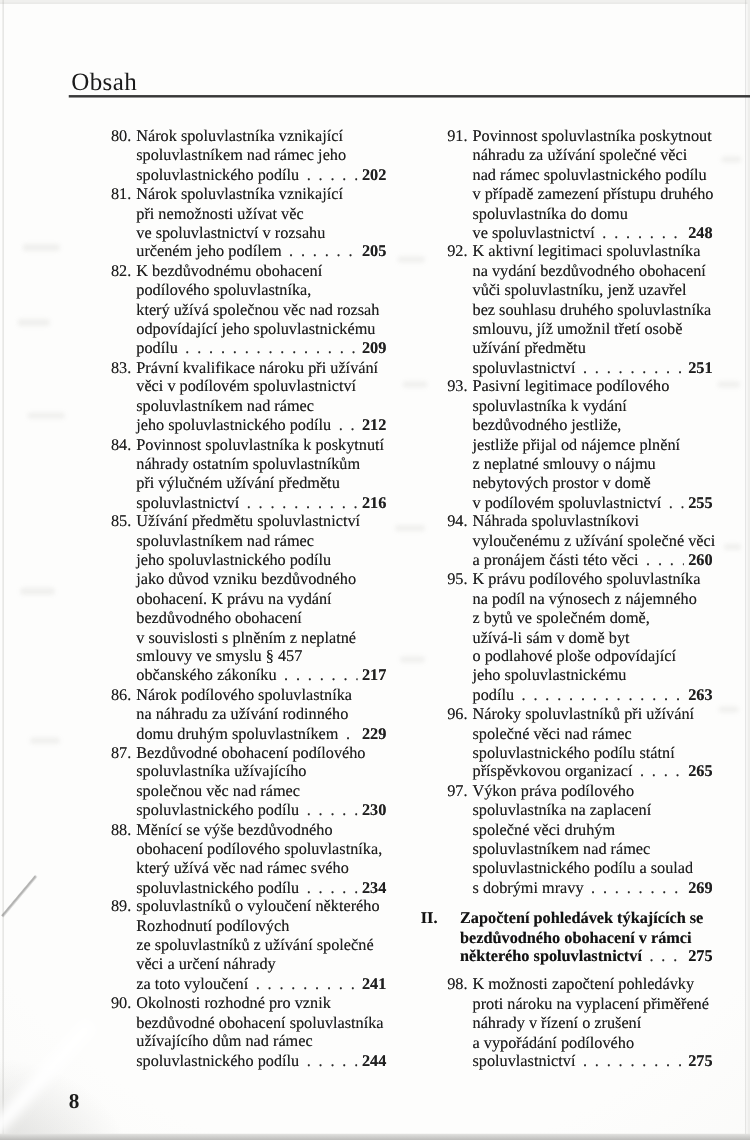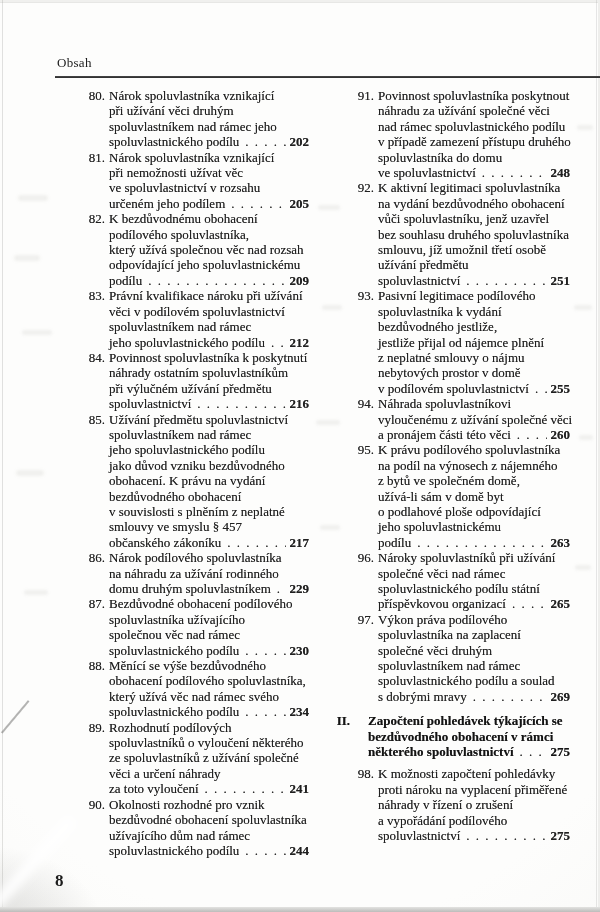--- a/index.html
+++ b/index.html
@@ -16,29 +16,29 @@
   
   .edge-top    { position:absolute; top:0; left:0; right:0; height:3px; background:#f0f0ee; border-bottom:1px solid #e7e7e5; }
   .edge-left   { position:absolute; top:0; bottom:0; left:2px; width:1px; background:rgba(150,150,148,0.28); }
   .edge-right  { position:absolute; top:0; bottom:0; right:3px; width:1px; background:rgba(160,160,158,0.25); }
   .edge-right2 { position:absolute; top:0; bottom:0; right:0; width:2px; background:#eeeeec; }
   .edge-bottom { position:absolute; bottom:0; left:0; right:0; height:5px; background:linear-gradient(to bottom,#e3e3e1,#bcbcba); }
 
   
   .hdr-title {
     position:absolute; left:57px; top:55px;
-    font-size:13px; letter-spacing:0.3px; color:#1b1b1b;
+    font-size:20px; letter-spacing:0.3px; color:#1b1b1b;
   }
   .hdr-rule {
     position:absolute; left:55px; right:0; top:76px; height:2px;
     background:linear-gradient(to bottom,#4a4a4a,#2c2c2c);
   }
 
   
-  .col { position:absolute; top:88px; font-size:13px; line-height:15.4px; color:#202020;
+  .col { position:absolute; top:101px; font-size:13px; line-height:15.4px; color:#202020;
          text-shadow:0 0 0.3px rgba(20,20,20,0.55); }
   .col-left  { left:83px;  width:226px; }
   .col-right { left:352px; width:218px; }
 
   .item { display:flex; }
   .num  { width:22px; min-width:22px; text-align:right; margin-right:4px; }
   .body { flex:1; min-width:0; }
   .line { white-space:nowrap; }
   .line.last { display:flex; align-items:flex-end; }
   .txt { white-space:nowrap; }
@@ -82,21 +82,20 @@
   <div class="edge-right2"></div>
 
   <div class="hdr-title">Obsah</div>
   <div class="hdr-rule"></div>
 
   <div class="col col-left">
       <div class="item">
         <span class="num">80.</span>
         <div class="body">
           <div class="line">Nárok spoluvlastníka vznikající</div>
-          <div class="line">při užívání věci druhým</div>
           <div class="line">spoluvlastníkem nad rámec jeho</div>
           <div class="line last">
             <span class="txt">spoluvlastnického podílu</span>
             <span class="leader"></span>
             <span class="pg">202</span>
           </div>
         </div>
       </div>
       <div class="item">
         <span class="num">81.</span>
@@ -203,22 +202,22 @@
           <div class="line last">
             <span class="txt">spoluvlastnického podílu</span>
             <span class="leader"></span>
             <span class="pg">234</span>
           </div>
         </div>
       </div>
       <div class="item">
         <span class="num">89.</span>
         <div class="body">
+          <div class="line">spoluvlastníků o vyloučení některého</div>
           <div class="line">Rozhodnutí podílových</div>
-          <div class="line">spoluvlastníků o vyloučení některého</div>
           <div class="line">ze spoluvlastníků z užívání společné</div>
           <div class="line">věci a určení náhrady</div>
           <div class="line last">
             <span class="txt">za toto vyloučení</span>
             <span class="leader"></span>
             <span class="pg">241</span>
           </div>
         </div>
       </div>
       <div class="item">

